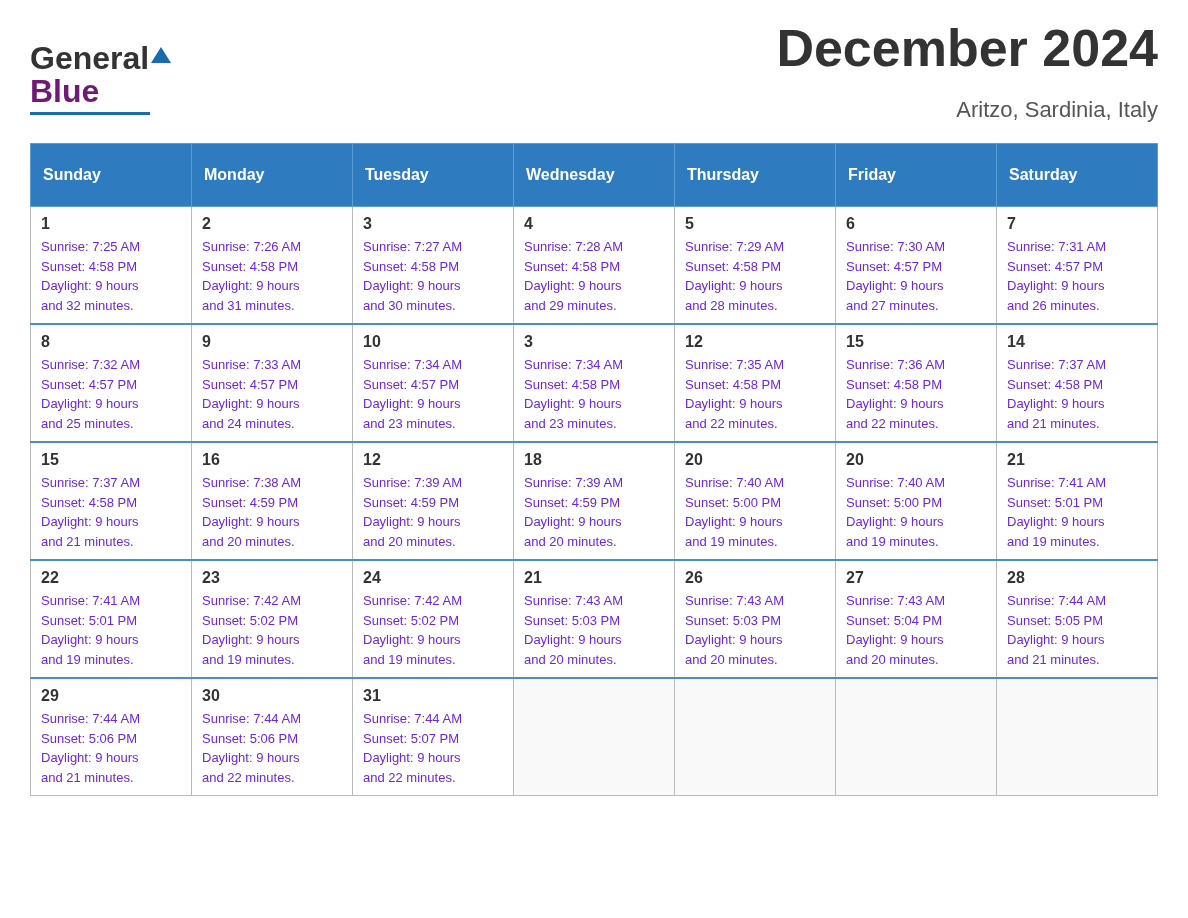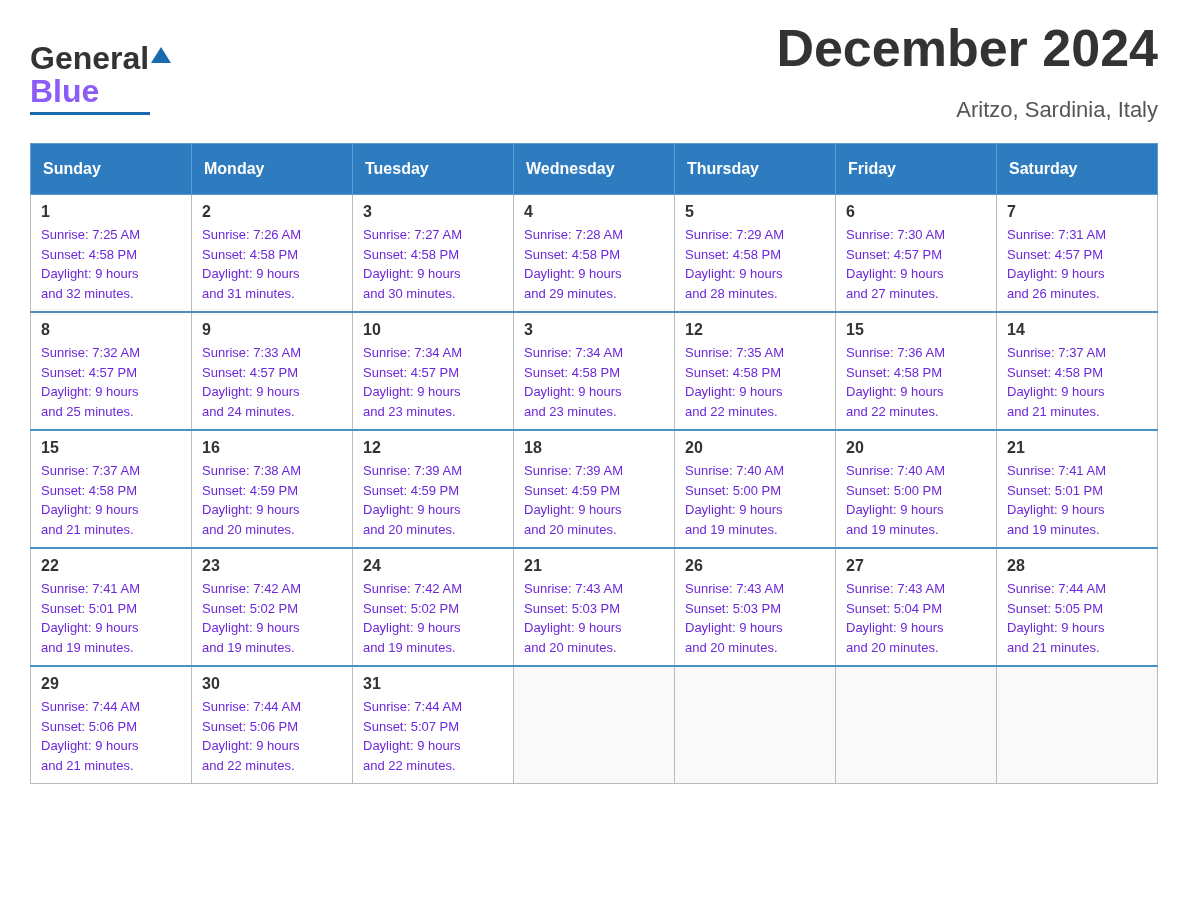--- a/index.html
+++ b/index.html
@@ -46,21 +46,21 @@
       width: 100%;
       border-collapse: collapse;
       border: 1px solid #999;
     }
 
     .calendar th {
       background: #2e7cbf;
       color: #fff;
       font-size: 16px;
       font-weight: bold;
-      padding: 16px 12px;
+      padding: 22px 12px;
       text-align: left;
       border: 1px solid #5a9fd4;
     }
 
     .calendar td {
       border: 1px solid #bbb;
       vertical-align: top;
       padding: 8px 10px;
       width: calc(100% / 7);
       min-height: 110px;
@@ -95,21 +95,21 @@
   <div class="logo">
     <div style="display:flex; align-items:center;">
       <span style="font-size:32px; font-weight:bold; color:#333;">General</span>
       <span style="display:inline-block; margin-left:2px; position:relative; top:-2px;">
         <svg width="20" height="16" viewBox="0 0 20 16">
           <polygon points="0,16 10,0 20,16" fill="#1a6ab0"></polygon>
         </svg>
       </span>
     </div>
     <div style="display:flex; align-items:center; margin-top:-4px;">
-      <span style="font-size:32px; font-weight:bold; color:#8b5cf6;">Blue</span>
+      <span style="font-size:32px; font-weight:bold; color:#701a75;">Blue</span>
     </div>
     <div style="width:120px; height:3px; background:#1a6ab0; margin-top:2px;"></div>
   </div>
   <div class="title-block">
     <div class="main-title">December 2024</div>
     <div class="subtitle">Aritzo, Sardinia, Italy</div>
   </div>
 </div>
 
 <table class="calendar">

